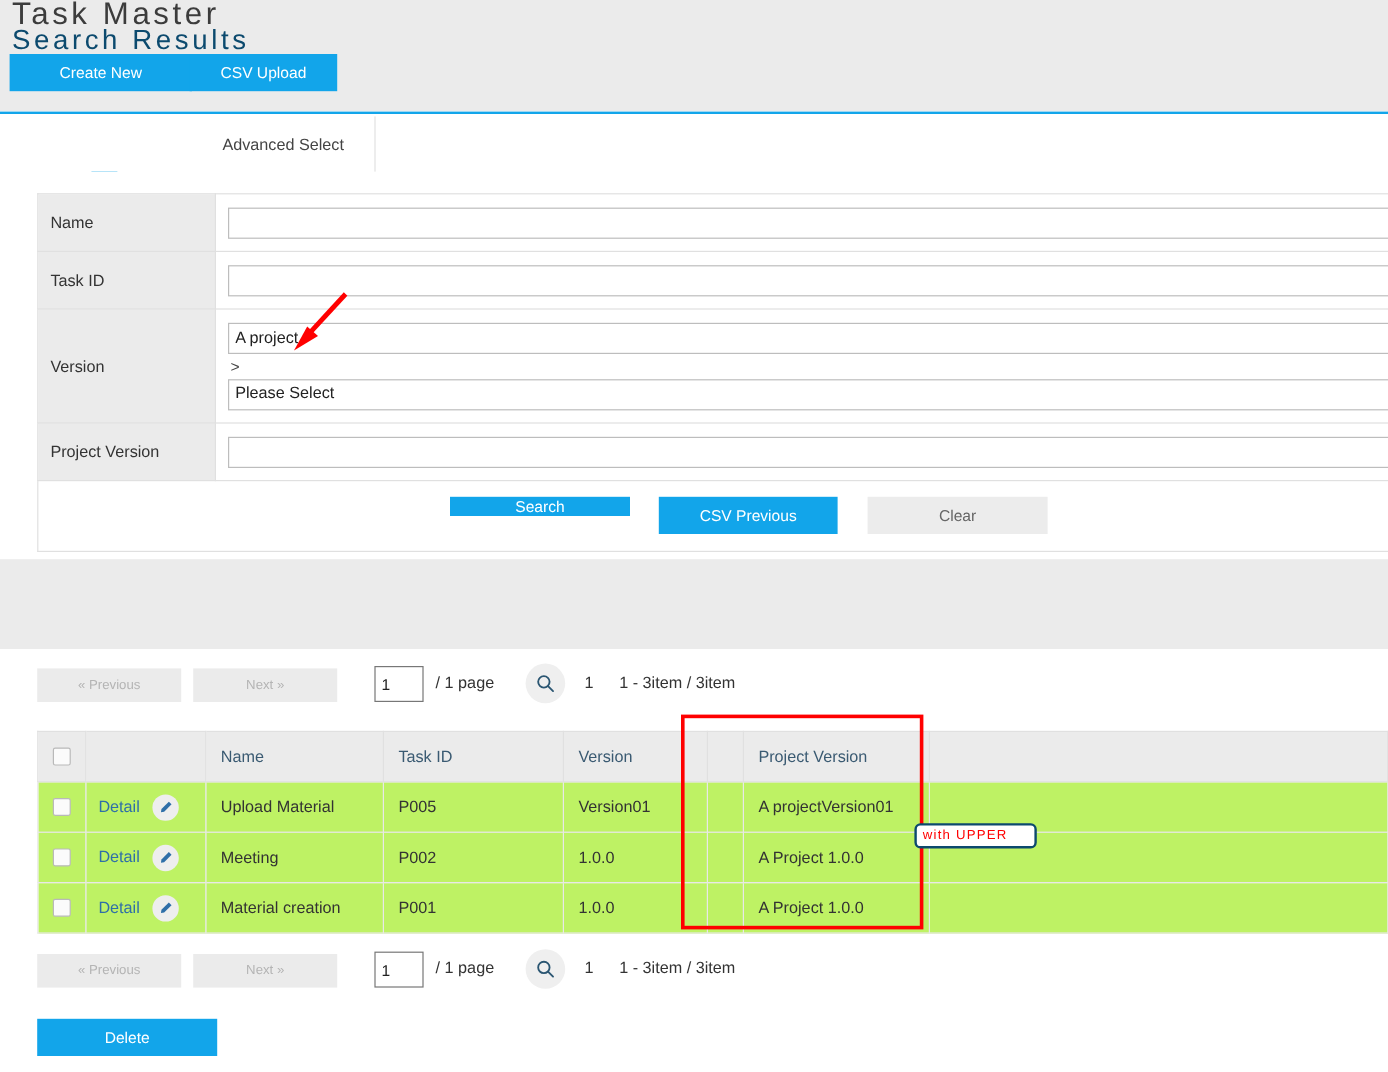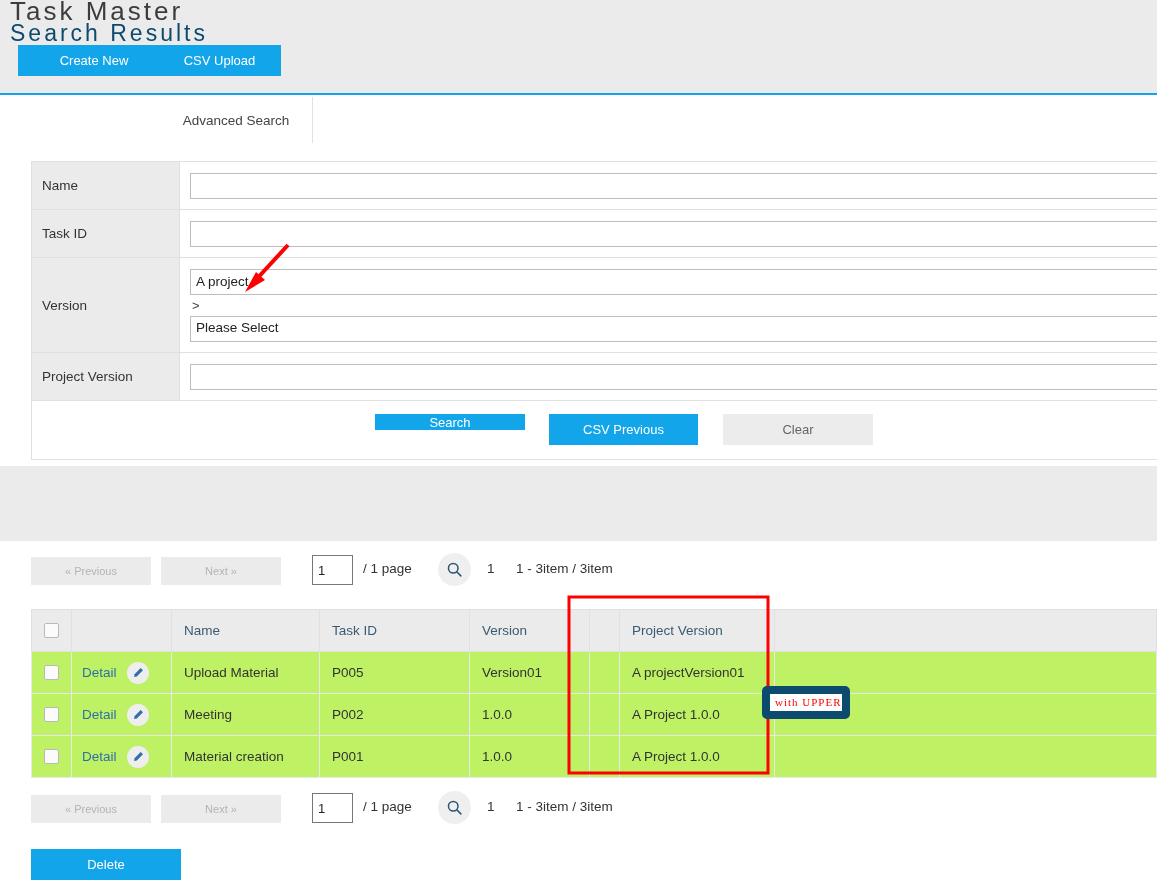--- a/index.html
+++ b/index.html
@@ -25,21 +25,21 @@
   .btn-blue {
     background: #12a5ea; color: #ffffff; border: none;
     font-size: 13px; font-family: "Liberation Sans", sans-serif;
     cursor: pointer; text-align: center;
   }
   .btn-gray {
     background: #ececec; color: #666; border: none;
     font-size: 13px; font-family: "Liberation Sans", sans-serif;
     cursor: pointer; text-align: center;
   }
-  #create-new { position: absolute; left: 18px; top: 45px; width: 152px; height: 31px; }
+  #create-new { position: absolute; left: 8px; top: 45px; width: 152px; height: 31px; }
   #csv-upload { position: absolute; left: 158px; top: 45px; width: 123px; height: 31px; }
 
   
   .tabs {
     position: absolute; left: 0; top: 93px; width: 1157px; height: 50px;
     background: #ffffff; border-top: 2px solid #12a5ea;
   }
   .tab {
     position: absolute; top: 2px; height: 48px; line-height: 48px;
     text-align: center; font-size: 13.5px; cursor: pointer;
@@ -164,38 +164,38 @@
     margin-left: 7px; vertical-align: middle; cursor: pointer; border: none;
   }
 
   
   #btn-delete { position: absolute; left: 31px; top: 308px; width: 150px; height: 31px; }
 
   
   .anno { position: absolute; pointer-events: none; }
   .anno-badge {
     position: absolute; left: 762px; top: 686px;
-    border: 8px solid #0c4a6e; border-radius: 5px; background: #ffffff;
-    color: #ff0000; font-family: Liberation Serif, serif;
-    font-size: 11px; letter-spacing: 1px; padding: 2px 0 3px 5px;
+    border: 2px solid #0c4a6e; border-radius: 5px; background: #ffffff;
+    color: #ff0000; font-family: Liberation Sans, sans-serif;
+    font-size: 11px; letter-spacing: 1px; padding: 2px 22px 3px 5px;
     line-height: 12px; white-space: nowrap;
   }
 </style>
 </head>
 <body>
 
 <div id="root">
 
   <div class="top-band"></div>
   <div class="page-title">Task Master</div>
   <button class="btn-blue" id="create-new">Create New</button>
   <button class="btn-blue" id="csv-upload">CSV Upload</button>
 
   <div class="tabs">
-    <div class="tab inactive">Advanced Search</div>
+    <div class="tab inactive">Advanced Select</div>
   </div>
   <div class="tab-pointer"></div>
 
   <div class="form-wrap">
     <table class="form-table">
       <tbody>
           <tr class="row-name">
         <td class="lbl-cell">Name</td>
         <td class="val-cell">
           <input class="txt" type="text" value="" style="">

